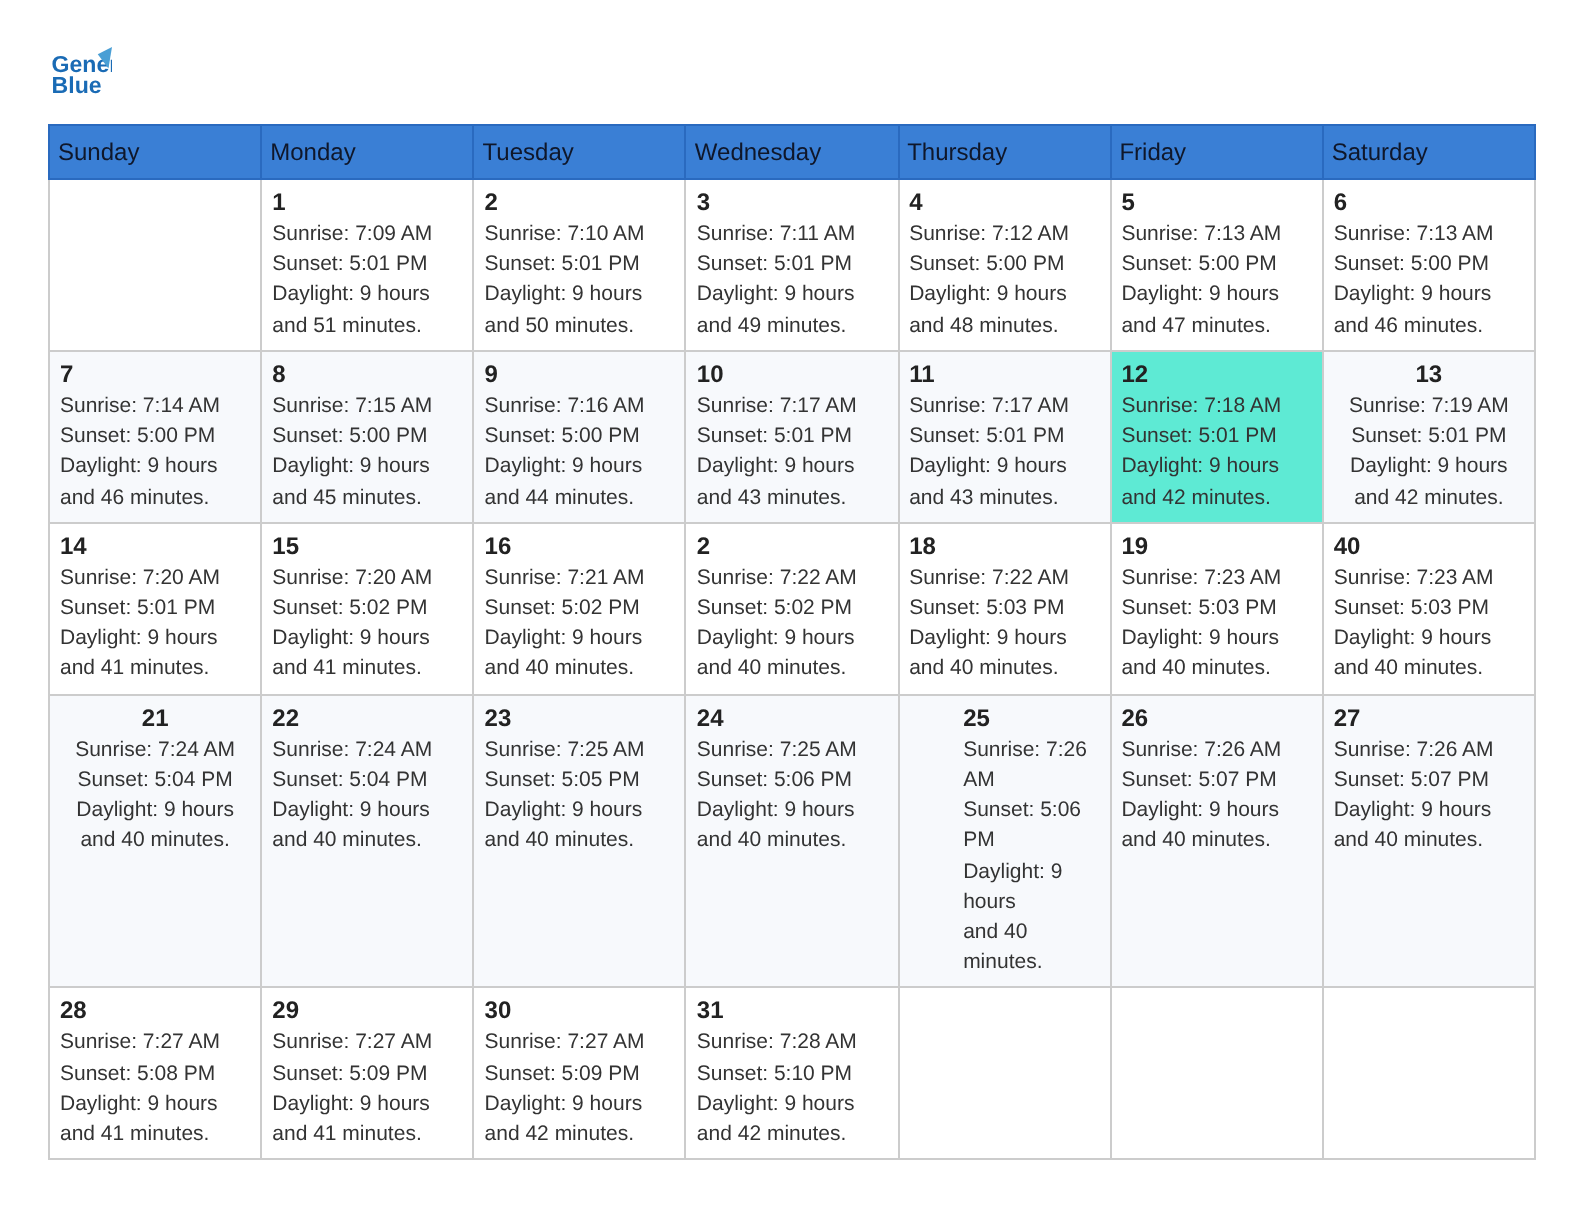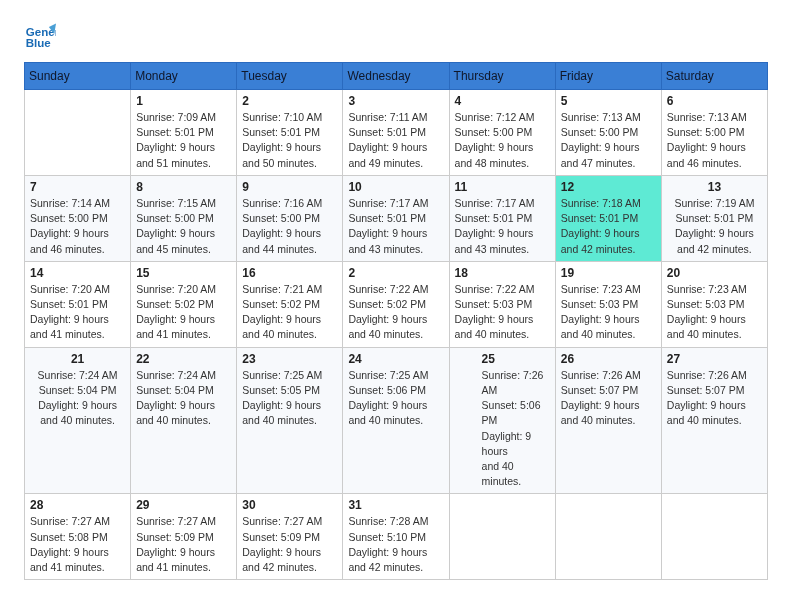--- a/index.html
+++ b/index.html
@@ -201,21 +201,21 @@
         </td>
         <td>
           <span class="day-num">18</span>
           <div class="day-info">Sunrise: 7:22 AM<br>Sunset: 5:03 PM<br>Daylight: 9 hours<br>and 40 minutes.</div>
         </td>
         <td>
           <span class="day-num">19</span>
           <div class="day-info">Sunrise: 7:23 AM<br>Sunset: 5:03 PM<br>Daylight: 9 hours<br>and 40 minutes.</div>
         </td>
         <td>
-          <span class="day-num">20</span>
+          <span class="day-num">40</span>
           <div class="day-info">Sunrise: 7:23 AM<br>Sunset: 5:03 PM<br>Daylight: 9 hours<br>and 40 minutes.</div>
         </td>
       </tr>
       <tr>
         <td style="background: rgb(247, 249, 252); text-align: center;">
           <span class="day-num">21</span>
           <div class="day-info">Sunrise: 7:24 AM<br>Sunset: 5:04 PM<br>Daylight: 9 hours<br>and 40 minutes.</div>
         </td>
         <td style="background: rgb(247, 249, 252);">
           <span class="day-num">22</span>

